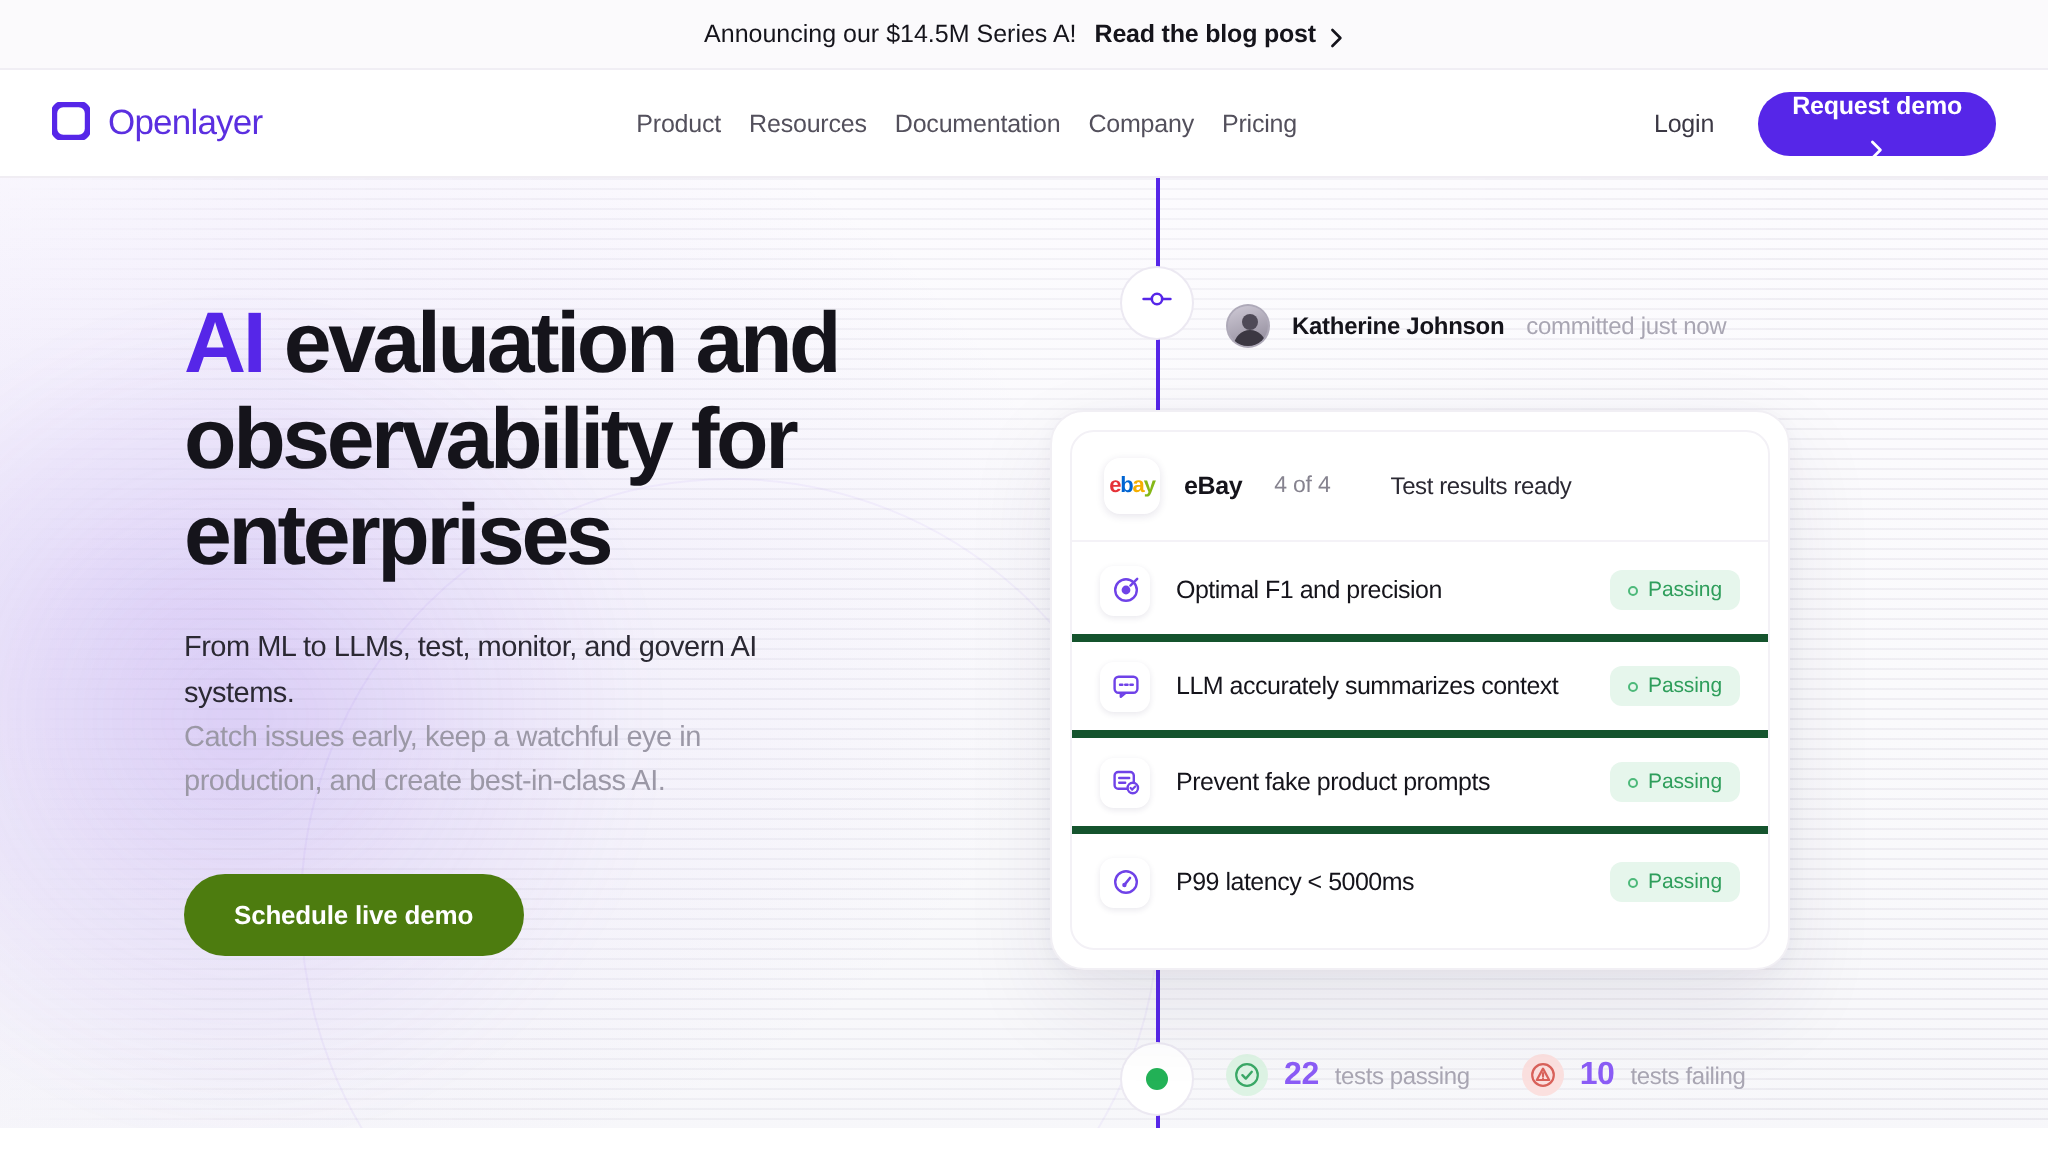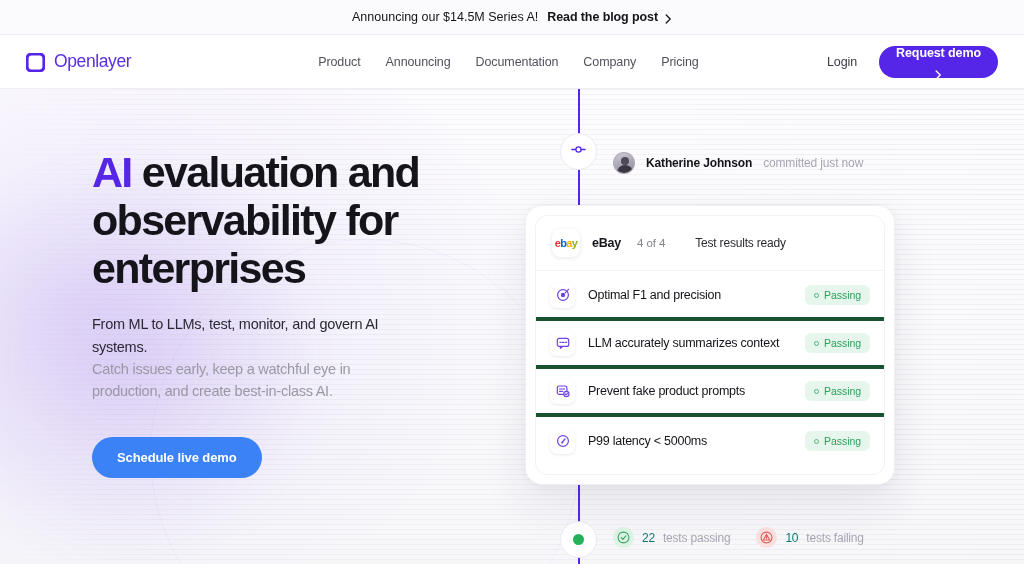--- a/index.html
+++ b/index.html
@@ -52,39 +52,39 @@
     z-index: 40;
     height: 54px;
     background: #ffffff;
     border-bottom: 1px solid #f0edf3;
     display: flex;
     align-items: center;
     padding: 0 26px 0 26px;
   }
   .brand {
     display: flex;
-    align-items: flex-end;
+    align-items: flex-start;
     gap: 9px;
     cursor: pointer;
   }
   .logo-mark {
     width: 19px; height: 19px;
     position: relative;
   }
   .logo-mark svg { display: block; }
   .brand-name {
     font-size: 17.5px;
     color: #5b2fe0;
     letter-spacing: -0.4px;
   }
 
   .nav-links {
     display: flex;
     align-items: center;
-    gap: 25px;
+    gap: 14px;
     margin-left: 187px;
   }
   .nav-link {
     font-size: 12.5px;
     color: #53505c;
     letter-spacing: -0.1px;
     cursor: pointer;
     white-space: nowrap;
   }
 
@@ -184,21 +184,21 @@
     letter-spacing: -0.25px;
   }
   .sub-strong { color: #2b2933; display: block; }
   .sub-muted  { color: #9b98a6; display: block; }
 
   .btn-schedule {
     margin-top: 35px;
     height: 41px;
     padding: 0 25px;
     border-radius: 999px;
-    background: #3b82f6;
+    background: #4d7c0f;
     color: #ffffff;
     font-size: 13px;
     font-weight: bold;
     letter-spacing: -0.1px;
     border: none;
     cursor: pointer;
     font-family: inherit;
     display: inline-flex;
     align-items: center;
   }
@@ -375,21 +375,21 @@
   .stat { display: flex; align-items: center; gap: 8px; }
   .stat-circle {
     width: 21px; height: 21px;
     border-radius: 50%;
     display: flex; align-items: center; justify-content: center;
     flex: none;
   }
   .stat-pass { background: #ddf3e4; }
   .stat-fail { background: #fbe0df; }
   .stat-num {
-    font-size: 12px; font-weight: normal; color: #0f766e; letter-spacing: -0.2px;
+    font-size: 16px; font-weight: bold; color: #8b5cf6; letter-spacing: -0.2px;
   }
   .stat-txt {
     font-size: 12px; color: #a9a6b3; letter-spacing: -0.2px;
   }
 </style>
 </head>
 <body>
 
 <div id="page">
 
@@ -411,21 +411,21 @@
         <svg width="19" height="19" viewBox="0 0 19 19" fill="none">
           <rect x="1" y="1" width="17" height="17" rx="4.6" stroke="#5626e8" stroke-width="3.2"></rect>
           <circle cx="9.5" cy="9.5" r="3.4" fill="#ffffff"></circle>
         </svg>
       </span>
       <span class="brand-name">Openlayer</span>
     </div>
 
     <div class="nav-links">
       <span class="nav-link">Product</span>
-      <span class="nav-link">Announcing</span>
+      <span class="nav-link">Resources</span>
       <span class="nav-link">Documentation</span>
       <span class="nav-link">Company</span>
       <span class="nav-link">Pricing</span>
     </div>
 
     <div class="nav-right">
       <span class="login-link">Login</span>
       <button class="btn-demo">
         <span>Request demo</span>
         <span class="chev-sm">

